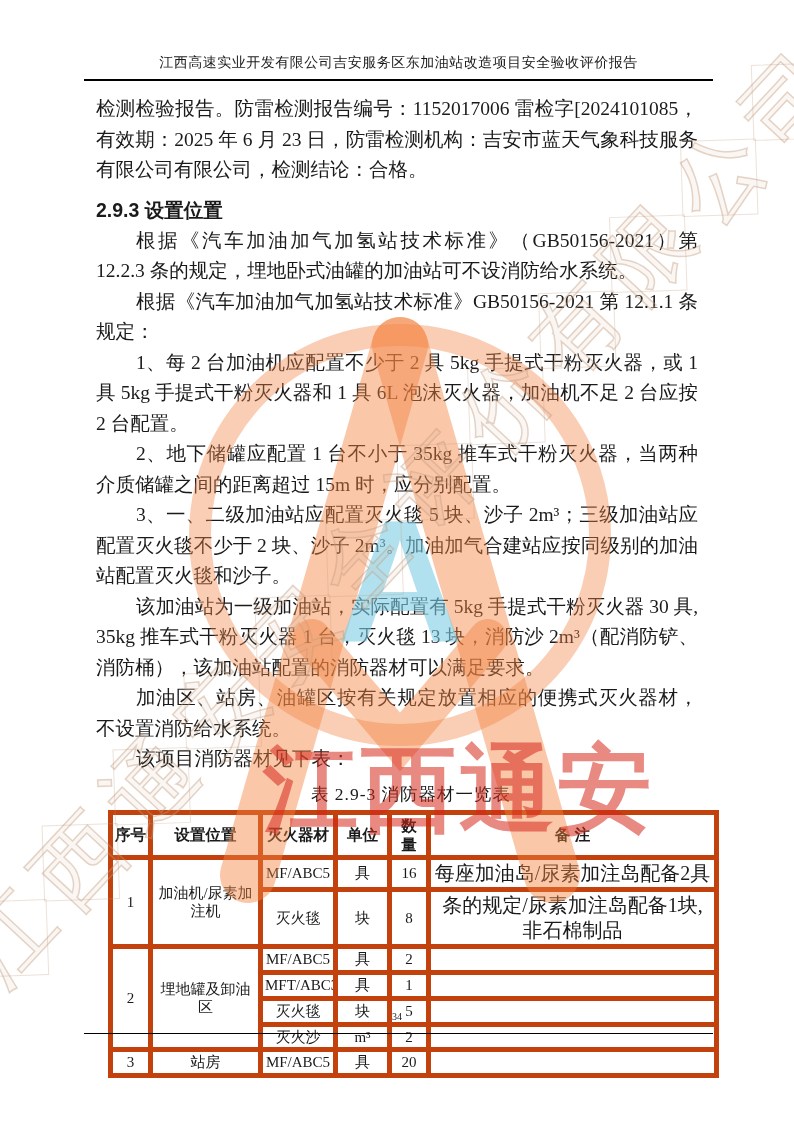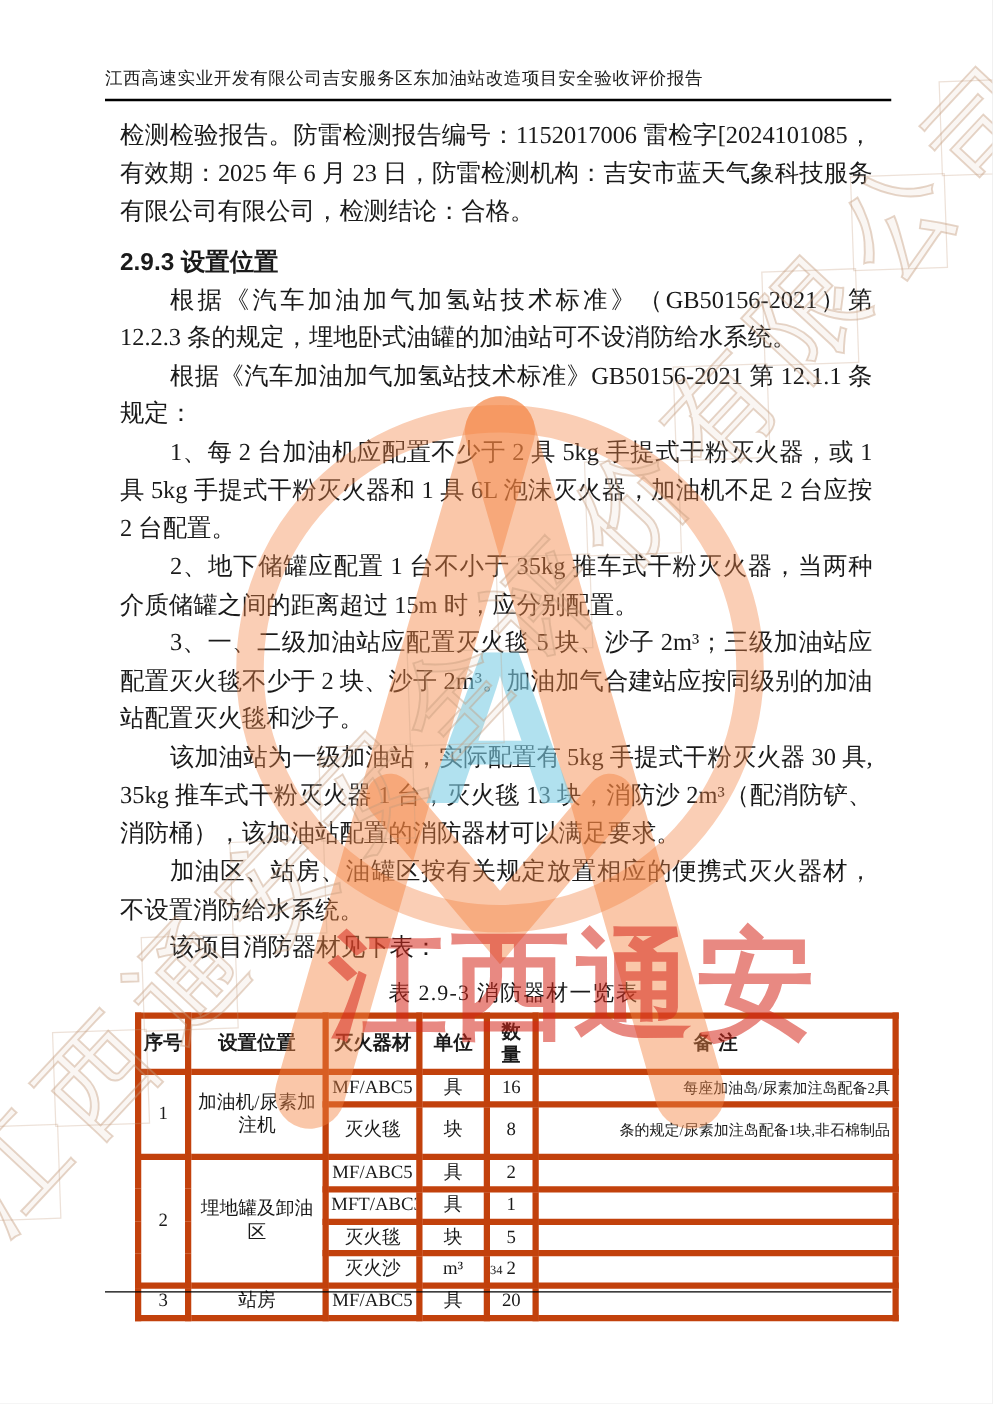--- a/index.html
+++ b/index.html
@@ -4,21 +4,21 @@
 <style>
   html,body { margin:0; padding:0; background:#e8e8e8; }
   .page {
     position:relative; width:794px; height:1123px; margin:0 auto;
     background:#ffffff; overflow:hidden;
     font-family:"Liberation Serif", serif; color:#1a1a1a;
   }
   
   .header {
     position:absolute; top:54px; left:84px; width:629px;
-    text-align:left; font-size:14px; letter-spacing:0.5px;
+    text-align:center; font-size:14px; letter-spacing:0.5px;
     padding-bottom:7px; border-bottom:2px solid #000;
   }
   
   .main { position:absolute; top:94px; left:96px; width:602px; z-index:1; }
   .para { margin:0; font-size:19.5px; line-height:30.5px; text-align:justify; }
   .indent { text-indent:40px; }
   .section-heading {
     margin:9px 0 0 0; font-size:19.5px; line-height:31px;
     font-family:"Liberation Sans", sans-serif; font-weight:bold;
   }
@@ -31,21 +31,21 @@
     border-collapse:collapse; width:606px; margin-left:12px;
     border:1.5px solid #000; table-layout:fixed;
   }
   table.fire th, table.fire td {
     border:5px solid #c2410c; text-align:center; vertical-align:middle;
     font-size:15px; line-height:1.25; padding:1px 2px; overflow:hidden;
   }
   table.fire th {
     font-family:"Liberation Sans", sans-serif; font-weight:bold; font-size:15.5px;
   }
-  table.fire td.remark { font-size:12px;text-align:right; }
+  table.fire td.remark { font-size:20px; }
   
   .page-num {
     position:absolute; top:1011px; left:0; width:100%;
     text-align:center; font-size:10px; z-index:1;
   }
   .footer-rule {
     position:absolute; top:1033px; left:84px; width:629px;
     border-top:1.5px solid #000; z-index:1;
   }
   .footer-row {

